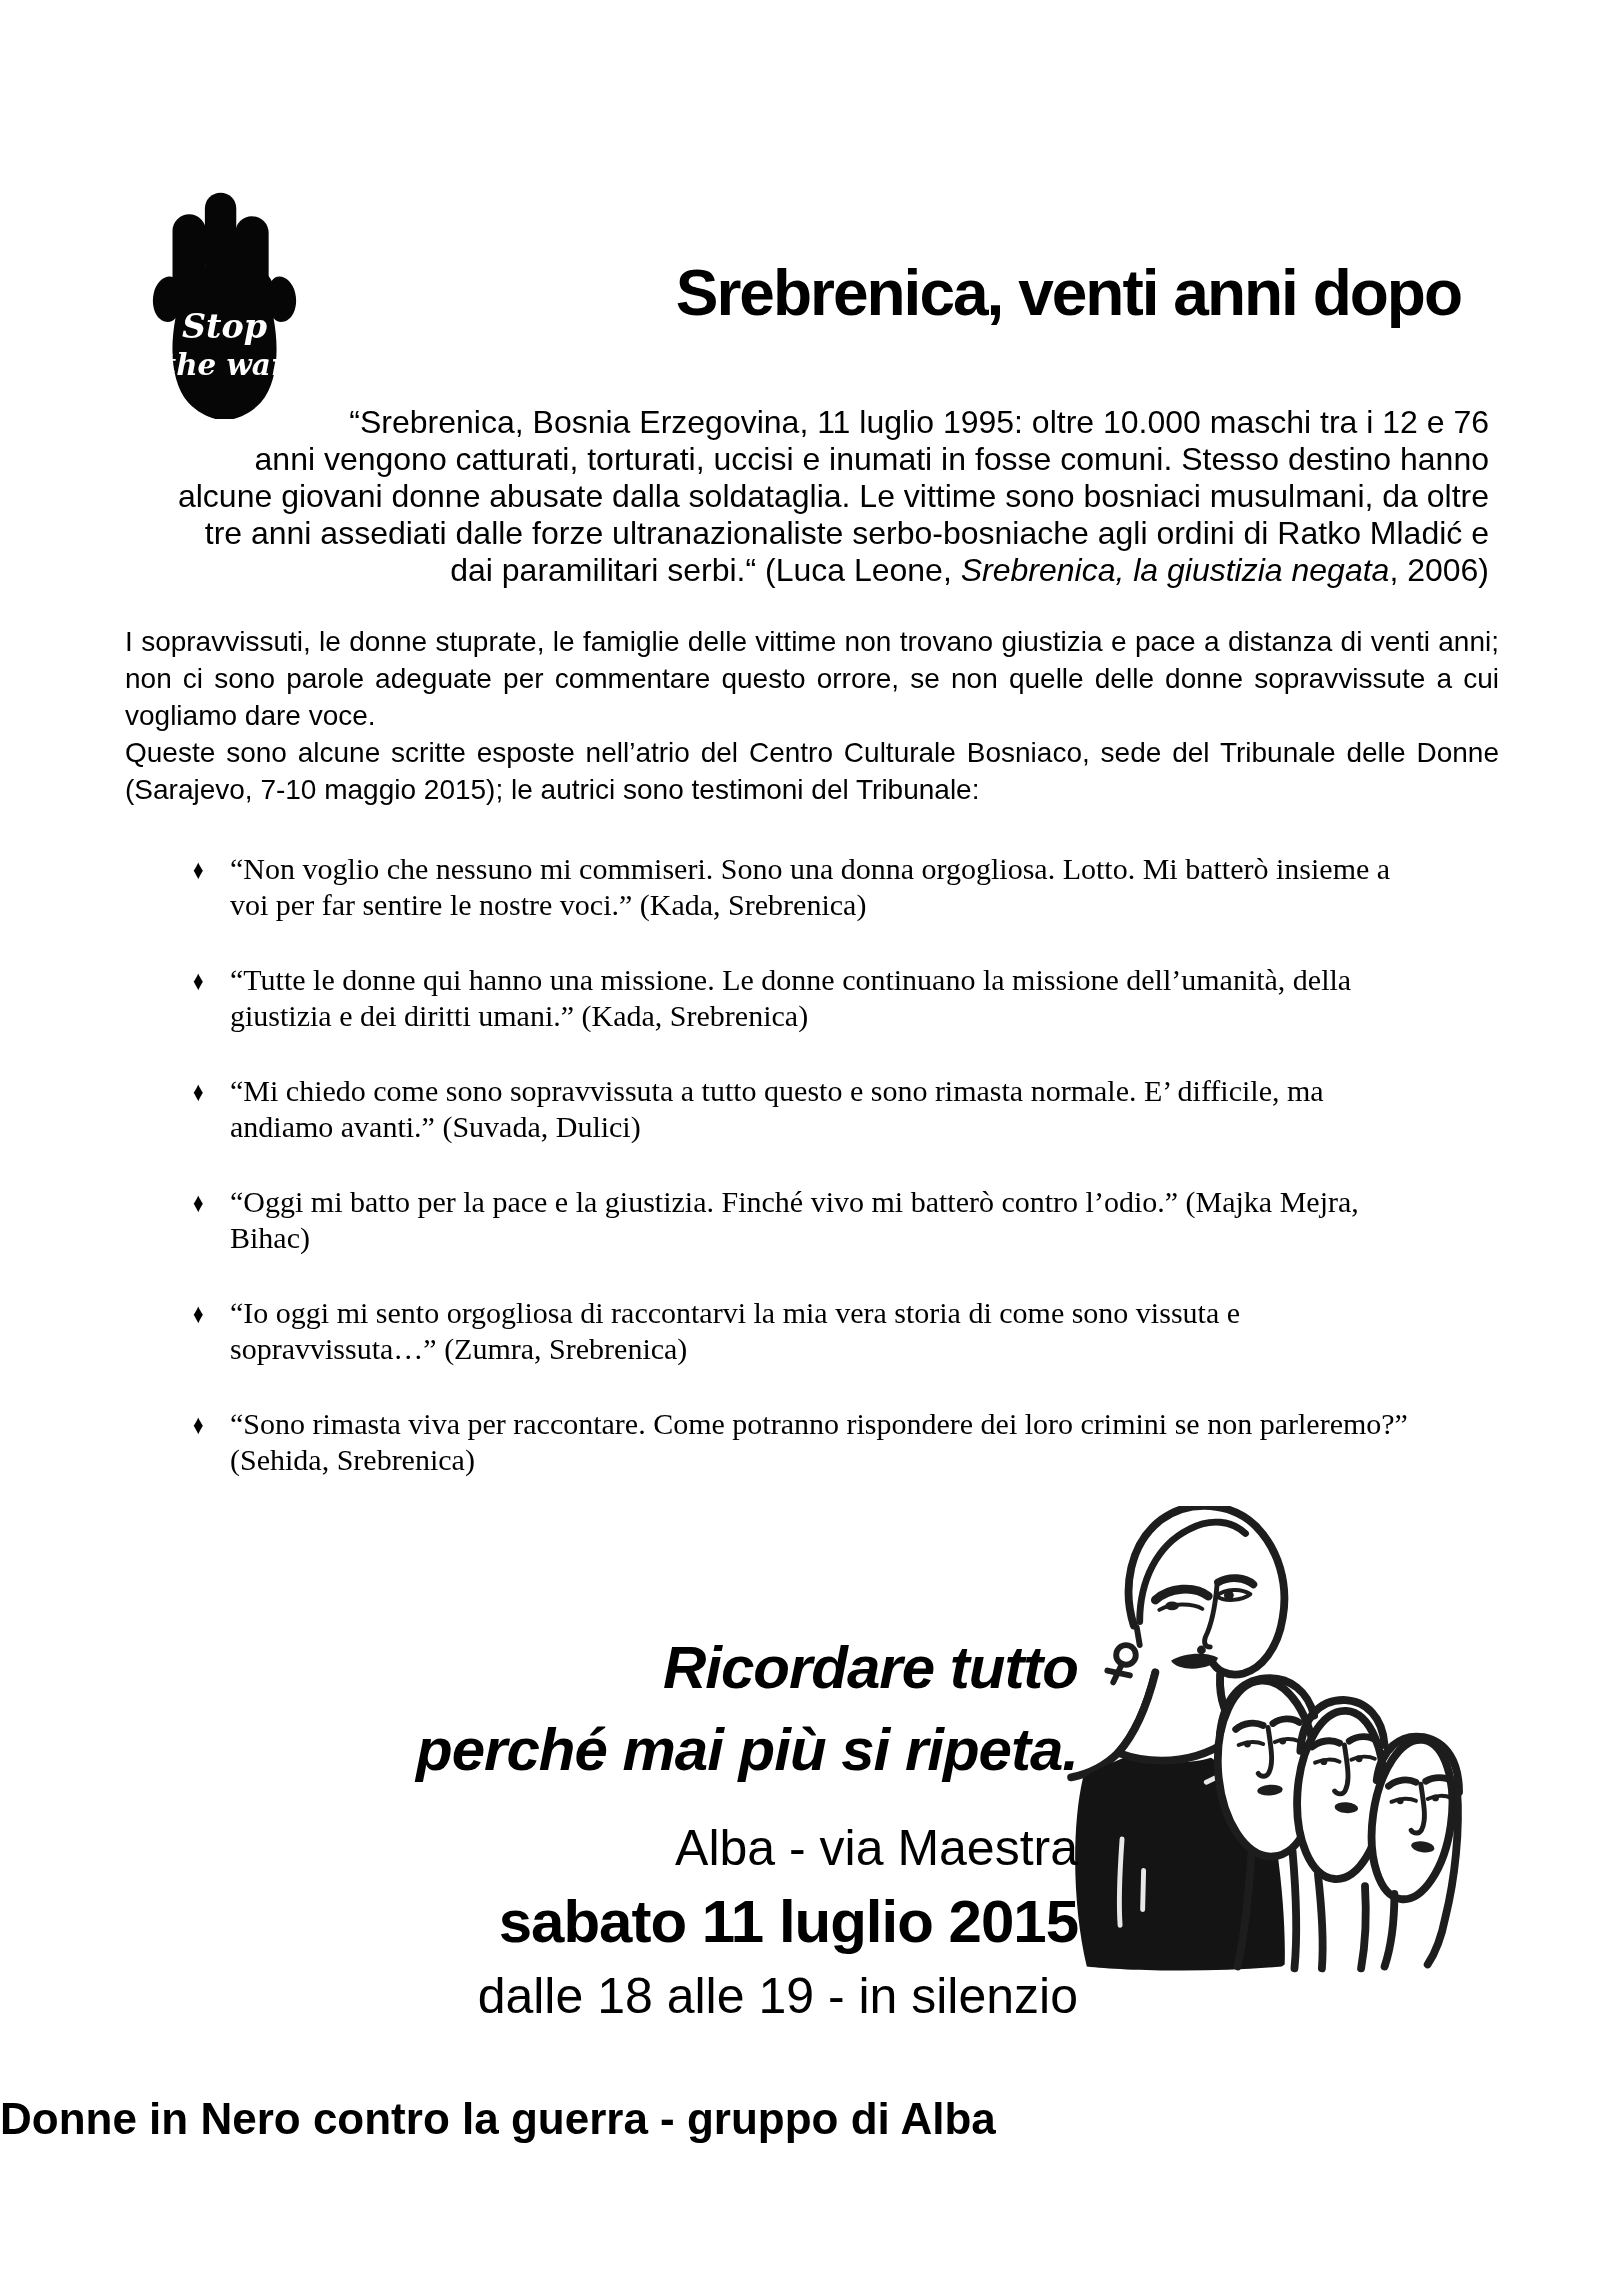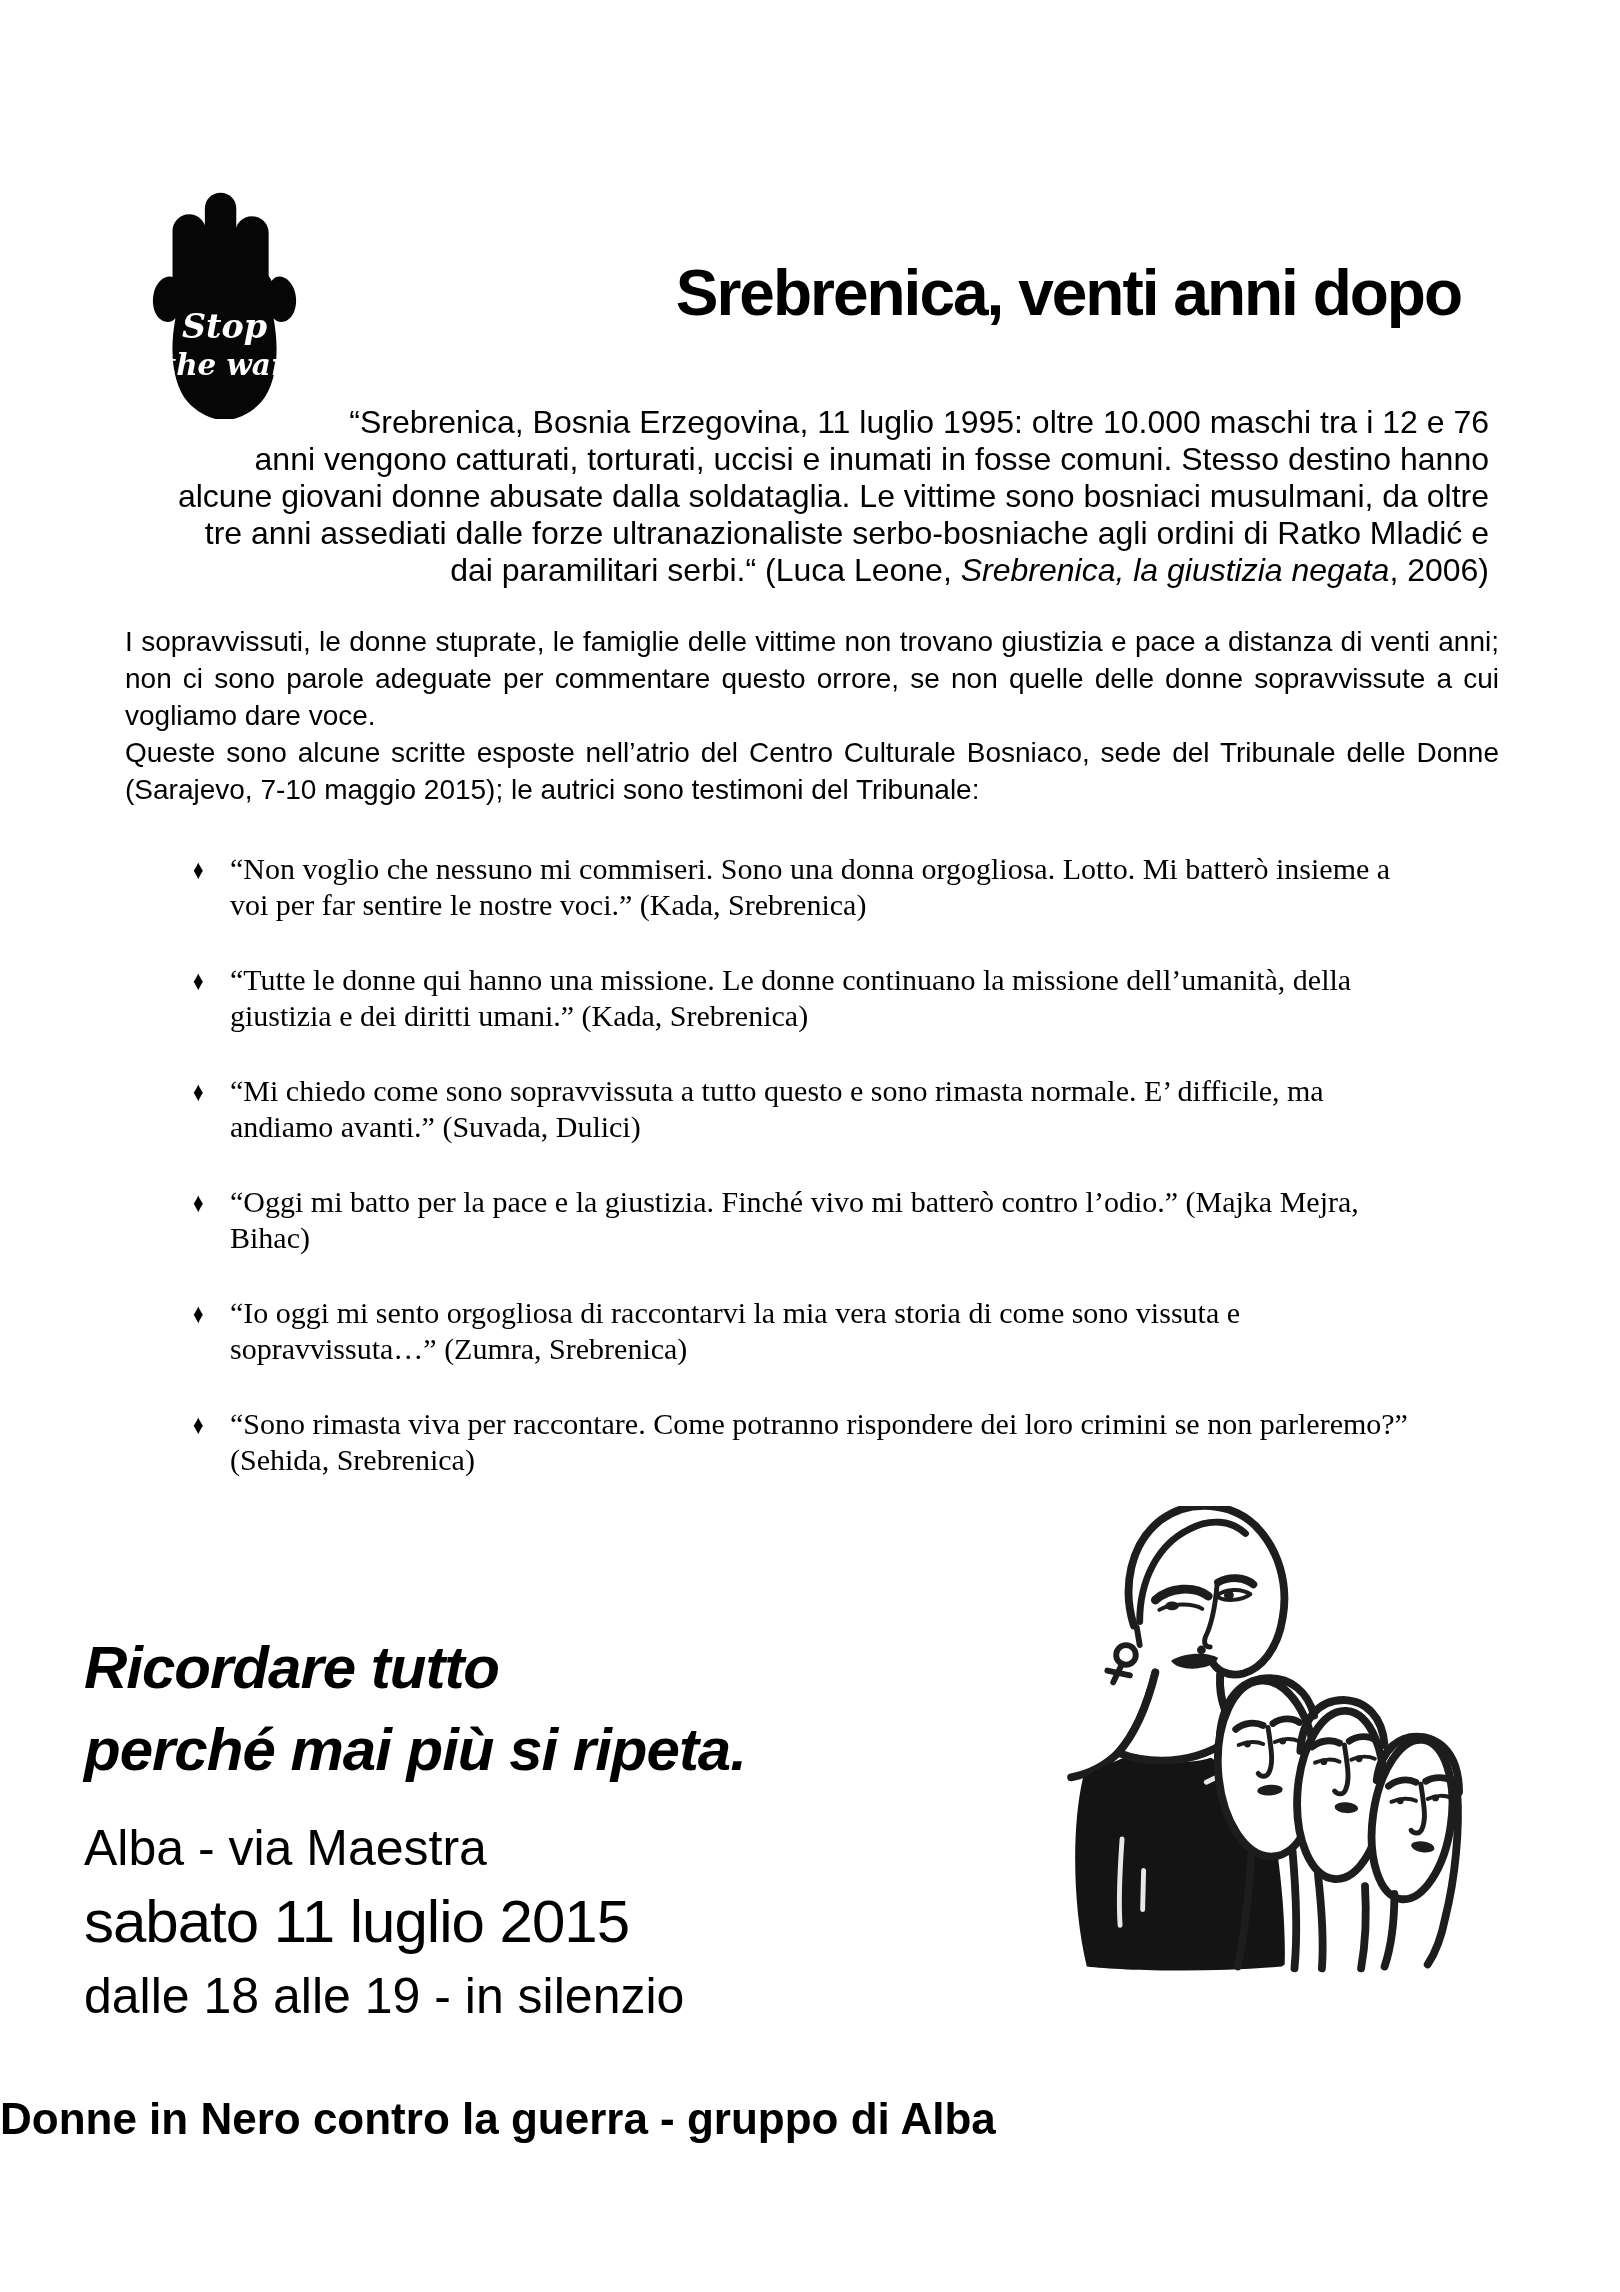--- a/index.html
+++ b/index.html
@@ -40,25 +40,25 @@
   }
   .bullets li{position:relative;padding-left:37px;margin-bottom:39px;max-width:1191px;}
   .bullets .marker{
     position:absolute;left:0;top:1px;
     font-size:26.5px;
     display:inline-block;transform:scale(.78,1.05);transform-origin:left center;
   }
   
   .illustration{position:absolute;left:1061px;top:1506px;width:416px;height:480px;}
   
-  .slogan-block{position:absolute;left:84px;top:1627px;width:980px;text-align:left;}
+  .slogan-block{position:absolute;left:98px;top:1627px;width:980px;text-align:right;}
   .slogan-line{font-size:60px;font-weight:bold;font-style:italic;line-height:82px;letter-spacing:-1px;}
   .event{margin-top:19.6px;}
   .event-location{font-size:50px;line-height:74px;}
-  .event-date{font-size:60px;font-weight:normal;line-height:74px;letter-spacing:-1px;}
+  .event-date{font-size:60px;font-weight:bold;line-height:74px;letter-spacing:-1px;}
   .event-time{font-size:50px;line-height:74px;}
   
   .footer{
     position:absolute;left:0;top:2094px;width:1620px;
     font-size:44px;font-weight:bold;line-height:49px;
   }
 </style>
 </head>
 <body>
 

